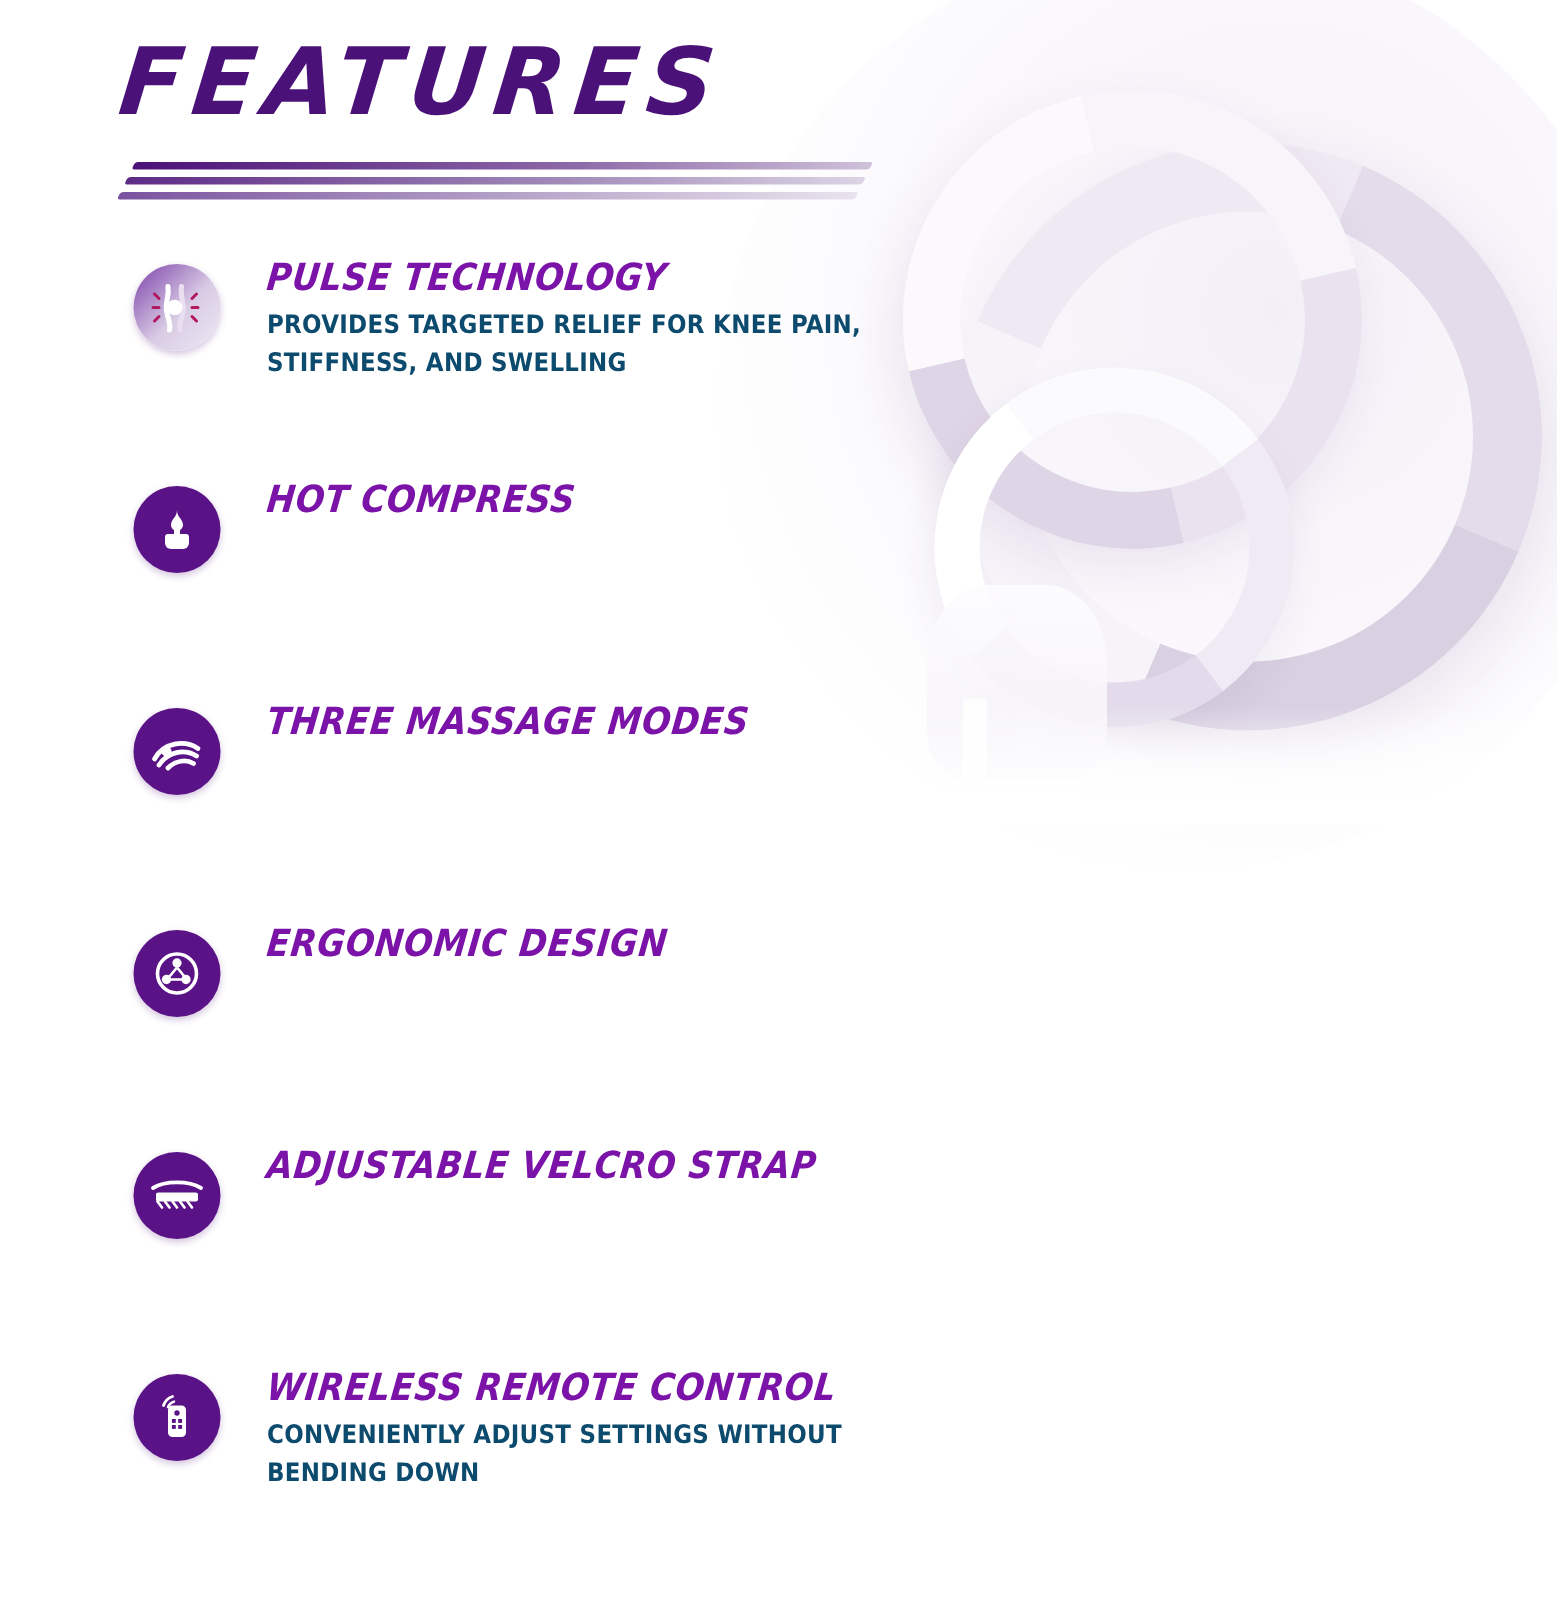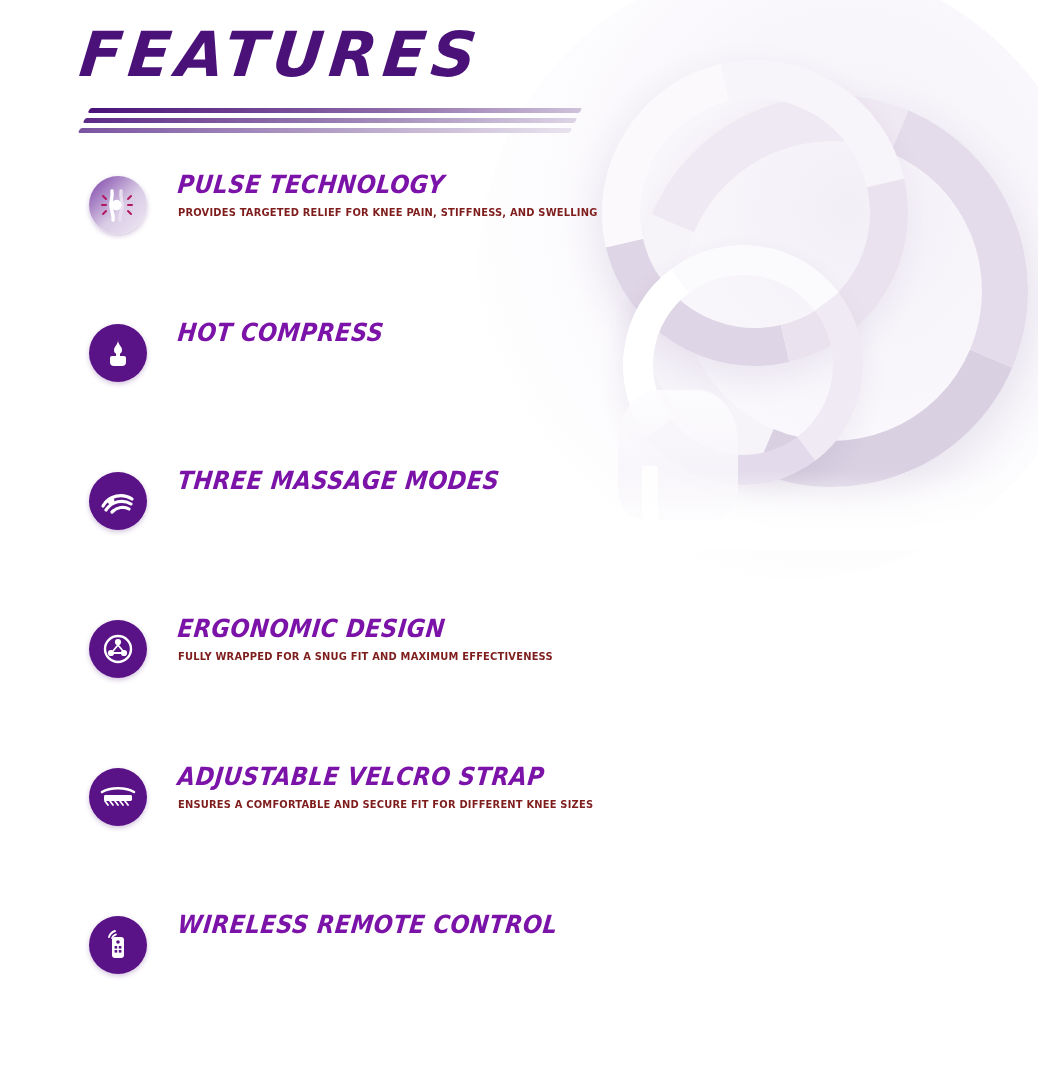--- a/index.html
+++ b/index.html
@@ -174,25 +174,25 @@
     font-weight: 700;
     font-style: italic;
     letter-spacing: .5px;
     color: #7b13a8;
     transform: skewX(-6deg);
     white-space: nowrap;
   }
   .feature p {
     margin: 0;
     font-family: "DejaVu Sans", sans-serif;
-    font-size: 11px;
+    font-size: 17px;
     font-weight: 700;
     line-height: 1.45;
     letter-spacing: .2px;
-    color: #7f1d1d;
+    color: #0c4a6e;
     max-width: 420px;
   }
   .f-pulse h3       { color: #7b13a8; }
   .f-hot h3         { color: #7b13a8; }
   .f-modes h3       { color: #7b13a8; }
   .f-ergo h3        { color: #7b13a8; }
   .f-strap h3       { color: #7b13a8; }
   .f-remote h3      { color: #7b13a8; }
 
   
@@ -263,44 +263,43 @@
     <span class="badge">
       <svg width="36" height="36" viewBox="0 0 36 36" aria-hidden="true">
         <circle cx="18" cy="18" r="13" stroke="#ffffff" stroke-width="2.4" fill="none"></circle>
         <circle cx="18" cy="11" r="3.1" fill="#ffffff"></circle>
         <circle cx="11" cy="22" r="3.1" fill="#ffffff"></circle>
         <circle cx="24" cy="22" r="3.1" fill="#ffffff"></circle>
         <path d="M18 14 L13 20 M18 14 L23 20 M13 22 h9" stroke="#ffffff" stroke-width="1.8" fill="none"></path>
       </svg>
     </span>
     <h3>ERGONOMIC DESIGN</h3>
-    <p>FULLY WRAPPED FOR A SNUG FIT AND MAXIMUM EFFECTIVENESS</p>
   </div>
 
   <div class="feature f-strap">
     <span class="badge">
       <svg width="40" height="26" viewBox="0 0 40 26" aria-hidden="true">
         <path d="M4 8 C12 3, 28 3, 36 8" stroke="#ffffff" stroke-width="2.6" fill="none" stroke-linecap="round"></path>
         <rect x="6" y="11" width="28" height="6" rx="1.4" fill="#ffffff"></rect>
         <path d="M7 17 l3 4 M12 17 l3 4 M17 17 l3 4 M22 17 l3 4 M27 17 l3 4" stroke="#ffffff" stroke-width="1.8" stroke-linecap="round"></path>
       </svg>
     </span>
     <h3>ADJUSTABLE VELCRO STRAP</h3>
-    <p> ENSURES A COMFORTABLE AND SECURE FIT FOR DIFFERENT KNEE SIZES</p>
   </div>
 
   <div class="feature f-remote">
     <span class="badge">
       <svg width="34" height="34" viewBox="0 0 34 34" aria-hidden="true">
         <rect x="11" y="9" width="12" height="21" rx="3" fill="#ffffff"></rect>
         <circle cx="17" cy="14" r="1.8" fill="#5a1287"></circle>
         <rect x="13.6" y="18" width="2.6" height="2.6" fill="#5a1287"></rect>
         <rect x="17.8" y="18" width="2.6" height="2.6" fill="#5a1287"></rect>
         <rect x="13.6" y="22" width="2.6" height="2.6" fill="#5a1287"></rect>
         <rect x="17.8" y="22" width="2.6" height="2.6" fill="#5a1287"></rect>
         <path d="M8 9 C9 6, 11 4, 14 3" stroke="#ffffff" stroke-width="1.9" fill="none" stroke-linecap="round"></path>
         <path d="M11 10 C11.8 8, 13 7, 15 6.4" stroke="#ffffff" stroke-width="1.7" fill="none" stroke-linecap="round"></path>
       </svg>
     </span>
     <h3>WIRELESS REMOTE CONTROL</h3>
+    <p>CONVENIENTLY ADJUST SETTINGS WITHOUT BENDING DOWN</p>
   </div>
 
 </div>
 
 </body></html>

